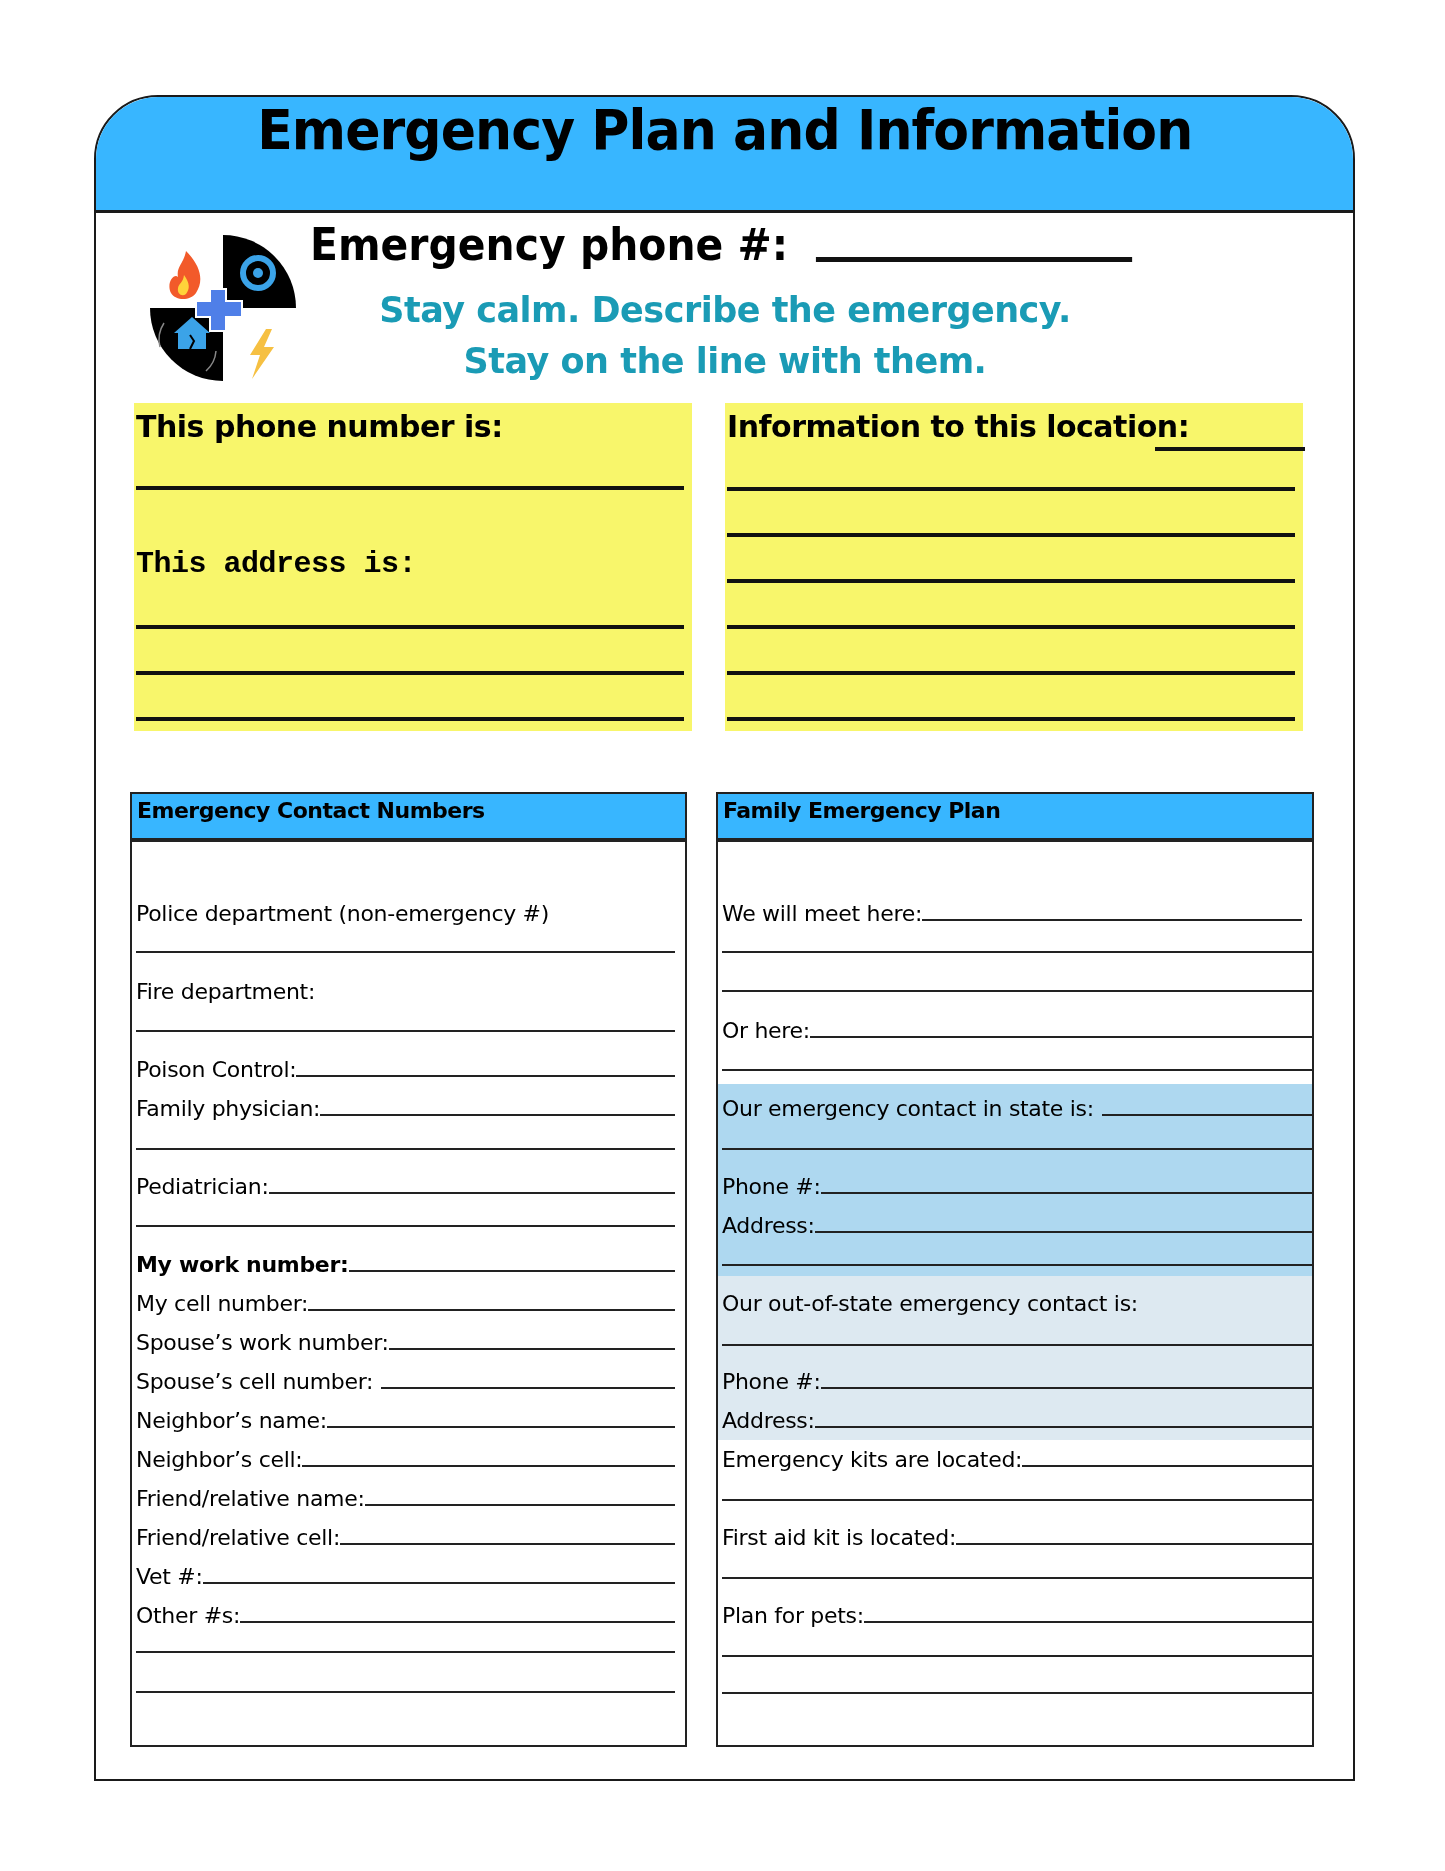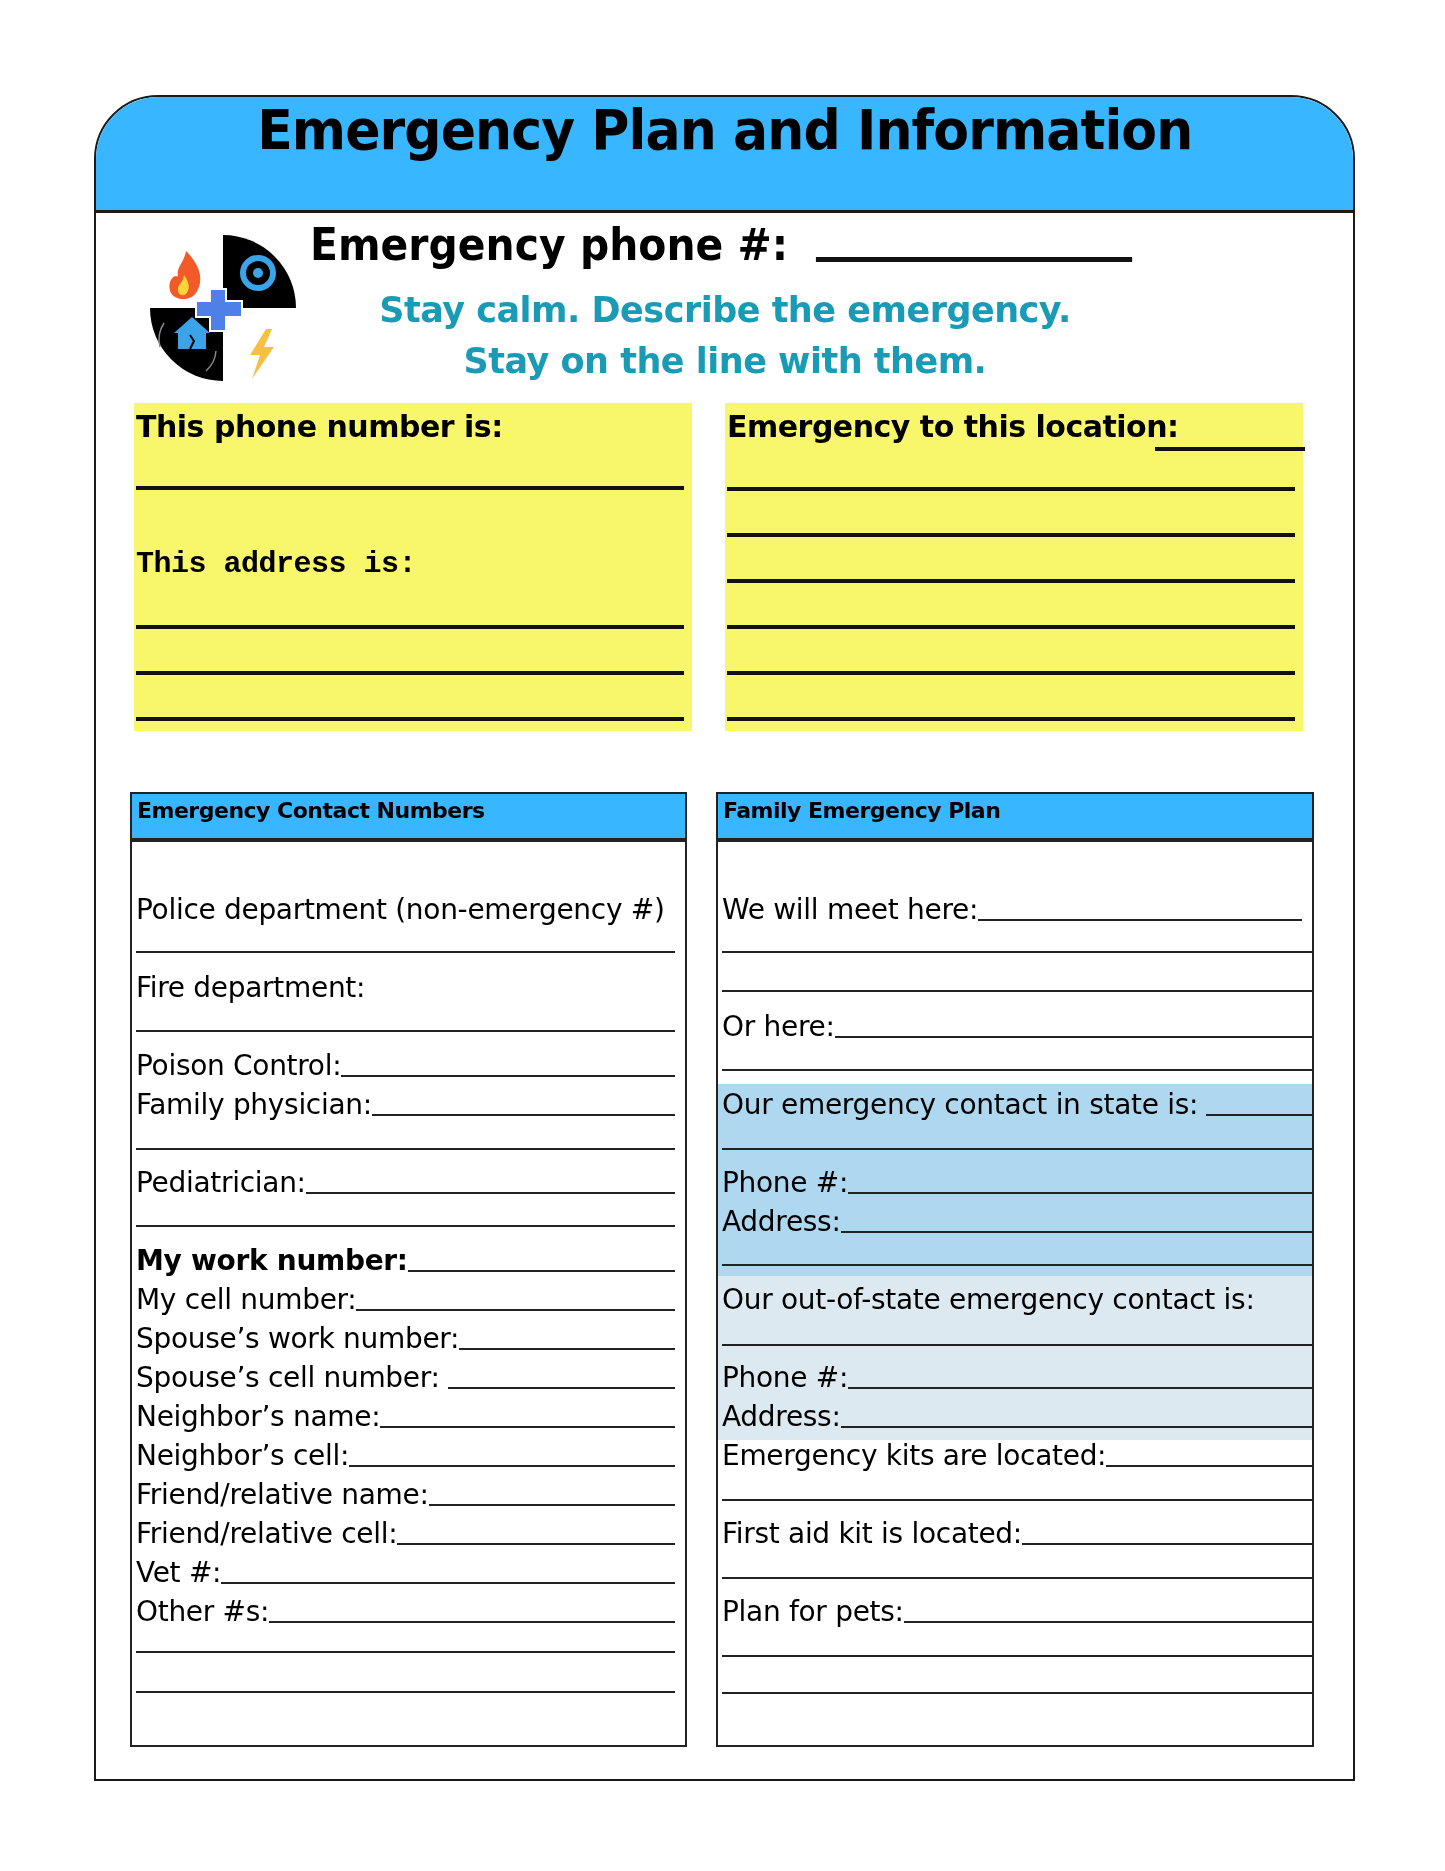--- a/index.html
+++ b/index.html
@@ -53,21 +53,21 @@
   .box.left { left: 34px; width: 557px; }
   .box.right { left: 620px; width: 598px; }
   .box-head {
     position: absolute; left: -2px; right: -2px; top: -2px; height: 50px;
     background: #38b6ff; border: 2px solid #222; border-bottom-width: 4px;
     font-family: "DejaVu Sans", sans-serif; font-weight: bold; font-size: 22px;
     padding: 4px 0 0 5px; white-space: nowrap; letter-spacing: -0.5px;
   }
   .row {
     position: absolute; left: 4px; right: 10px; height: 36px;
-    font-family: "DejaVu Sans", sans-serif; font-size: 28px; white-space: nowrap;
+    font-family: "DejaVu Sans", sans-serif; font-size: 22px; white-space: nowrap;
     display: flex; align-items: flex-end;
   }
   .row .lbl { flex: 0 0 auto; letter-spacing: -0.3px; }
   .row .fill { flex: 1 1 auto; height: 2px; background: #222; margin-bottom: 5px; }
   .blank { position: absolute; left: 4px; right: 10px; height: 2px; background: #222; }
 
   .band { position: absolute; left: 0; right: 0; }
   .band.instate { background: #aed8f0; }
   .band.outstate { background: #dde9f1; }
 </style>
@@ -123,21 +123,21 @@
   <div class="yellow left">
     <div class="ylabel" style="top:6px;">This phone number is:</div>
     <div class="yline" style="top:83px;"></div>
     <div class="ylabel" style="top:144px;font-family:Liberation Mono, monospace;">This address is:</div>
     <div class="yline" style="top:222px;"></div>
     <div class="yline" style="top:268px;"></div>
     <div class="yline" style="top:314px;"></div>
   </div>
 
   <div class="yellow right">
-    <div class="ylabel" style="top:6px;">Emergency to this location:</div>
+    <div class="ylabel" style="top:6px;">Information to this location:</div>
     <div class="yline-inline" style="top:44px;left:430px;right:-2px;"></div>
     <div class="yline" style="top:84px;"></div>
     <div class="yline" style="top:130px;"></div>
     <div class="yline" style="top:176px;"></div>
     <div class="yline" style="top:222px;"></div>
     <div class="yline" style="top:268px;"></div>
     <div class="yline" style="top:314px;"></div>
   </div>
 
   <div class="box left">

